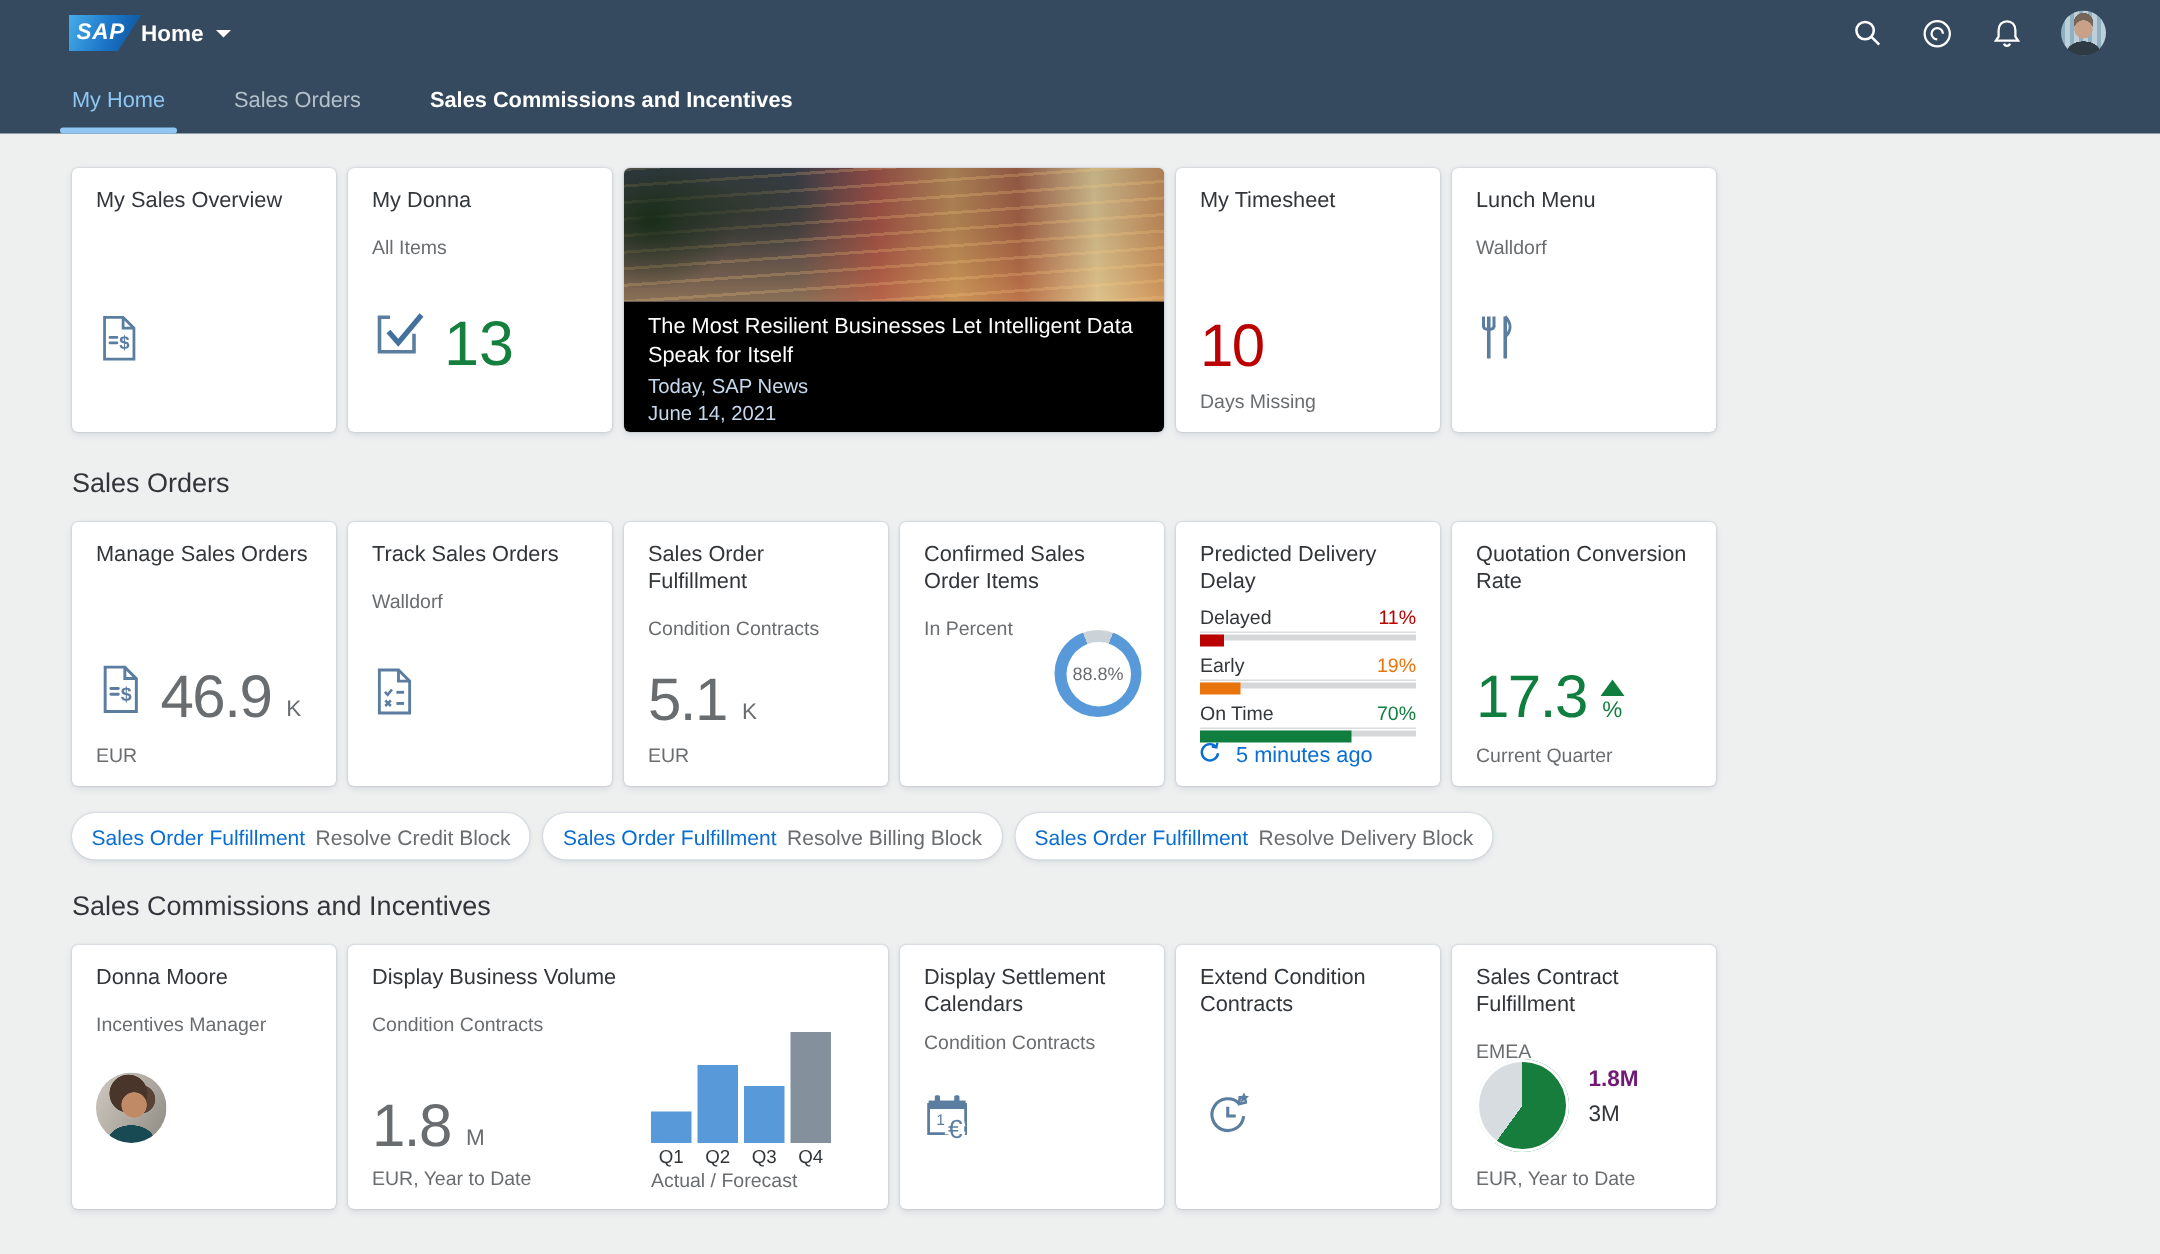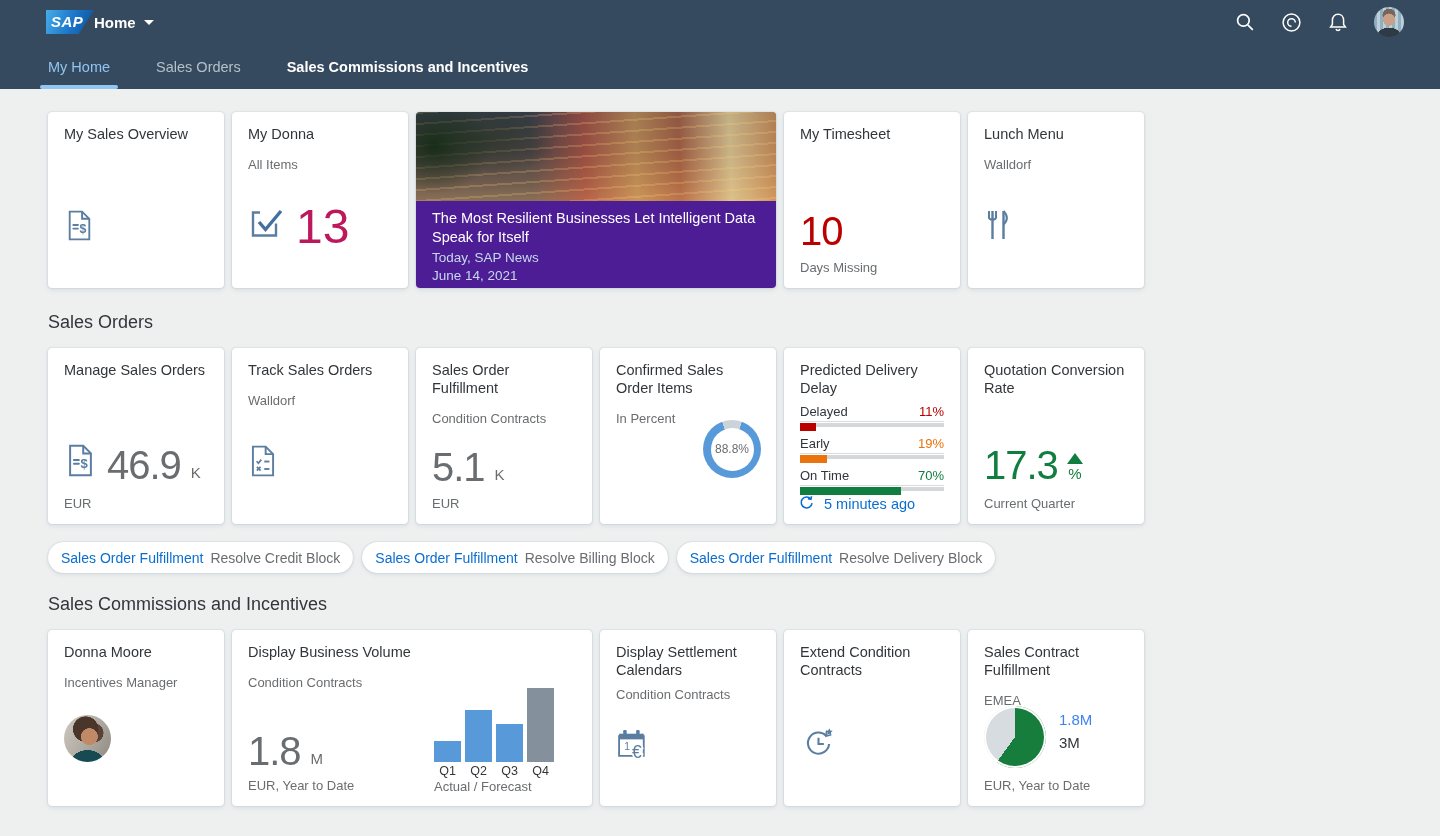--- a/index.html
+++ b/index.html
@@ -42,33 +42,33 @@
   .tile.wide{width:360px}
   .t-title{font-size:14.5px;color:#32363a;line-height:1.25}
   .t-sub{font-size:13px;color:#6a6d70;margin-top:14px}
   .t-footer{position:absolute;left:16px;bottom:13px;font-size:13px;color:#6a6d70}
   .tile-icon{position:absolute;left:16px;bottom:46px;line-height:0}
   .kpi-row{position:absolute;left:16px;bottom:42px;display:flex;align-items:flex-end;gap:10px}
   .kpi-num{font-size:40px;font-weight:300;color:#6a6d70;line-height:.82;letter-spacing:-1px}
   .kpi-num.red{color:#bb0000}
   .kpi-num.green{color:#107e3e}
   .kpi-scale{font-size:15px;color:#6a6d70;padding-bottom:1px}
-  .inbox-count{font-size:48px;font-weight:300;color:#be185d;line-height:.8}
+  .inbox-count{font-size:42px;font-weight:300;color:#15803d;line-height:.8}
 
   
   .tile.news{padding:0;overflow:hidden}
   .news-photo{height:89px;
     background:
       radial-gradient(ellipse 80px 66px at 5% 38%, rgba(22,44,22,.95), rgba(22,44,22,0) 72%),
       radial-gradient(ellipse 100px 56px at 20% 30%, rgba(42,54,40,.75), rgba(42,54,40,0) 70%),
       repeating-linear-gradient(176deg, rgba(255,205,130,.22) 0 2px, rgba(0,0,0,0) 2px 11px),
       linear-gradient(88deg, rgba(60,55,60,0) 32%, rgba(228,88,60,.5) 47%, rgba(255,180,90,.55) 61%,
         rgba(250,120,60,.45) 73%, rgba(255,228,160,.7) 87%, rgba(255,170,90,.6) 100%),
       linear-gradient(180deg,#343b49 0%,#4a4245 45%,#6d5a4c 78%,#8a7057 100%);}
-  .news-body{height:87px;background:#4c1d95;padding:8px 16px 0}
+  .news-body{height:87px;background:#000000;padding:8px 16px 0}
   .news-title{color:#fff;font-size:14.5px;line-height:1.32}
   .news-src,.news-date{color:#c6d9ec;font-size:13.5px;margin-top:3px}
 
   
   .delay-rows{margin-top:7px}
   .d-row{margin-bottom:5px}
   .d-head{display:flex;justify-content:space-between;align-items:baseline;font-size:13px;color:#32363a;
           padding-bottom:2px;border-bottom:1px solid #dadbdc}
   .d-val.red{color:#bb0000}.d-val.orange{color:#e9730c}.d-val.green{color:#107e3e}
   .d-track{position:relative;height:8px;margin-top:1px}
@@ -95,21 +95,21 @@
   .vbars{display:flex;align-items:flex-end;gap:4px;height:75px}
   .vbar{width:27px;background:#5899da}
   .vbar.forecast{background:#84919c}
   .vlabels{display:flex;gap:4px;margin-top:2px}
   .vlabel{width:27px;text-align:center;font-size:12.5px;color:#32363a}
   .vcaption{font-size:13px;color:#6a6d70;margin-top:1px}
 
   
   .pie-row{position:absolute;left:16px;bottom:38px;display:flex;align-items:flex-start;gap:13px}
   .pie{width:62px;height:62px;border-radius:50%;box-shadow:0 0 0 2px #fff inset}
-  .pv-actual{color:#3b82f6;font-weight:400;font-size:15px;padding-top:5px}
+  .pv-actual{color:#701a75;font-weight:700;font-size:15px;padding-top:5px}
   .pv-target{color:#32363a;font-size:15px;margin-top:6px}
 
   
   .avatar-donna{position:absolute;left:16px;bottom:44px;width:47px;height:47px;border-radius:50%;
     background:
      radial-gradient(circle at 54% 46%, #c08a66 0 23%, rgba(0,0,0,0) 24%),
      radial-gradient(circle at 46% 30%, #4a352b 0 30%, rgba(0,0,0,0) 31%),
      radial-gradient(circle at 64% 38%, #5a4236 0 22%, rgba(0,0,0,0) 23%),
      radial-gradient(ellipse 56% 38% at 50% 97%, #174a52 0 58%, rgba(0,0,0,0) 59%),
      linear-gradient(120deg,#cfc9c0 0%,#aba69d 60%,#8c887f 100%)}

